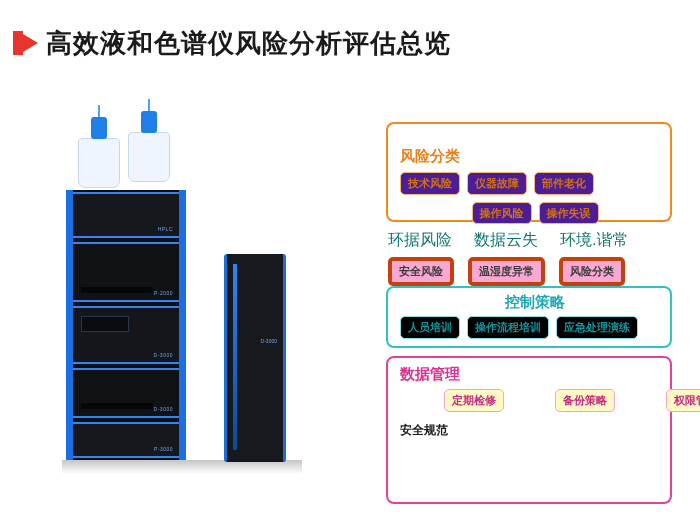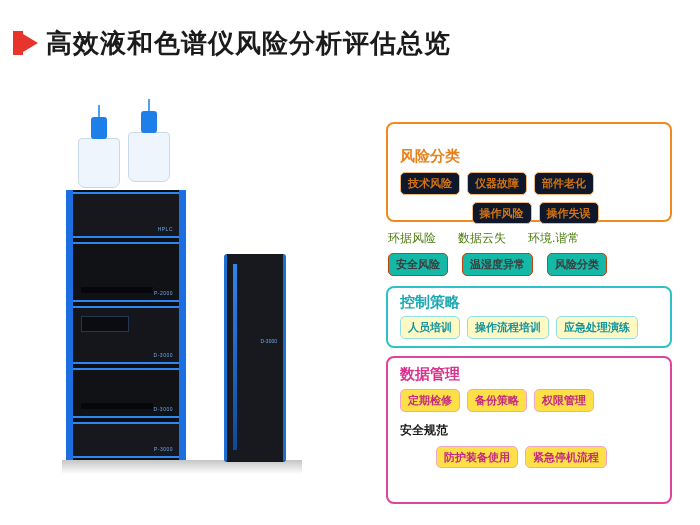--- a/index.html
+++ b/index.html
@@ -206,67 +206,68 @@
   
   #panel-risk {
     left: 386px; top: 122px; width: 286px; height: 100px;
     border: 2px solid #f08a1e;
     background: #ffffff;
   }
   #panel-risk .panel-title { color: #e8811a; margin: 24px 0 0 12px; }
   #panel-risk .rows { margin: 9px 0 0 12px; }
   #panel-risk .chip-row + .chip-row { margin-top: 7px; justify-content: center; }
   #panel-risk .chip {
-    background: #0f172a;
+    background: #4c1d95;
     color: #d2730f;
     border: 1px solid #f3b978;
   }
 
   
   .mid-group { position: absolute; left: 388px; top: 230px; width: 290px; }
   .mid-labels { display: flex; gap: 22px; }
   .mid-label {
-    font-size: 12px;
-    color: #4d7c0f;
+    font-size: 16px;
+    color: #0f766e;
     white-space: nowrap;
   }
   .mid-chips { display: flex; gap: 14px; margin-top: 6px; }
   .mid-chips .chip {
-    background: #14b8a6;
+    background: #f9a8d4;
     color: #3c3c3c;
-    border: 1px solid #c2410c;
+    border: 4px solid #c2410c;
   }
 
   
   #panel-control {
     left: 386px; top: 286px; width: 286px; height: 62px;
     border: 2px solid #2fc0c8;
     background: #ffffff;
   }
-  #panel-control .panel-title { color: #1ea9b3; margin: 6px 0 0 12px; }
+  #panel-control .panel-title { color: #1ea9b3; margin: 6px 0 0 12px; text-align: center; }
   #panel-control .rows { margin: 7px 0 0 12px; }
   #panel-control .chip {
-    background: #fef9c3;
+    background: #000000;
     color: #13949d;
     border: 1px solid #8fdfe4;
     font-family: Liberation Serif, serif;
   }
 
   
   #panel-data {
     left: 386px; top: 356px; width: 286px; height: 148px;
     border: 2px solid #e0429c;
     background: #ffffff;
   }
   #panel-data .panel-title { color: #d9338f; margin: 8px 0 0 12px; }
   #panel-data .rows { margin: 8px 0 0 12px; }
   #panel-data .chip {
-    background: #fde047;
+    background: #fef9c3;
     color: #c42a80;
     border: 1px solid #f0a5cd;
+    margin-left: 44px;
   }
   #panel-data .sub-title {
     font-size: 12px;
     font-weight: bold;
     color: #1b1b1b;
     margin: 10px 0 0 12px;
     white-space: nowrap;
   }
   #panel-data .sub-rows { margin: 7px 0 0 48px; }
 </style>
@@ -360,19 +361,13 @@
 <div class="panel" id="panel-data">
   <div class="panel-title">数据管理</div>
   <div class="rows">
     <div class="chip-row">
       <div class="chip">定期检修</div>
       <div class="chip">备份策略</div>
       <div class="chip">权限管理</div>
     </div>
   </div>
   <div class="sub-title">安全规范</div>
-  <div class="sub-rows">
-    <div class="chip-row">
-      <div class="chip">防护装备使用</div>
-      <div class="chip">紧急停机流程</div>
-    </div>
-  </div>
 </div>
 
 </body></html>

